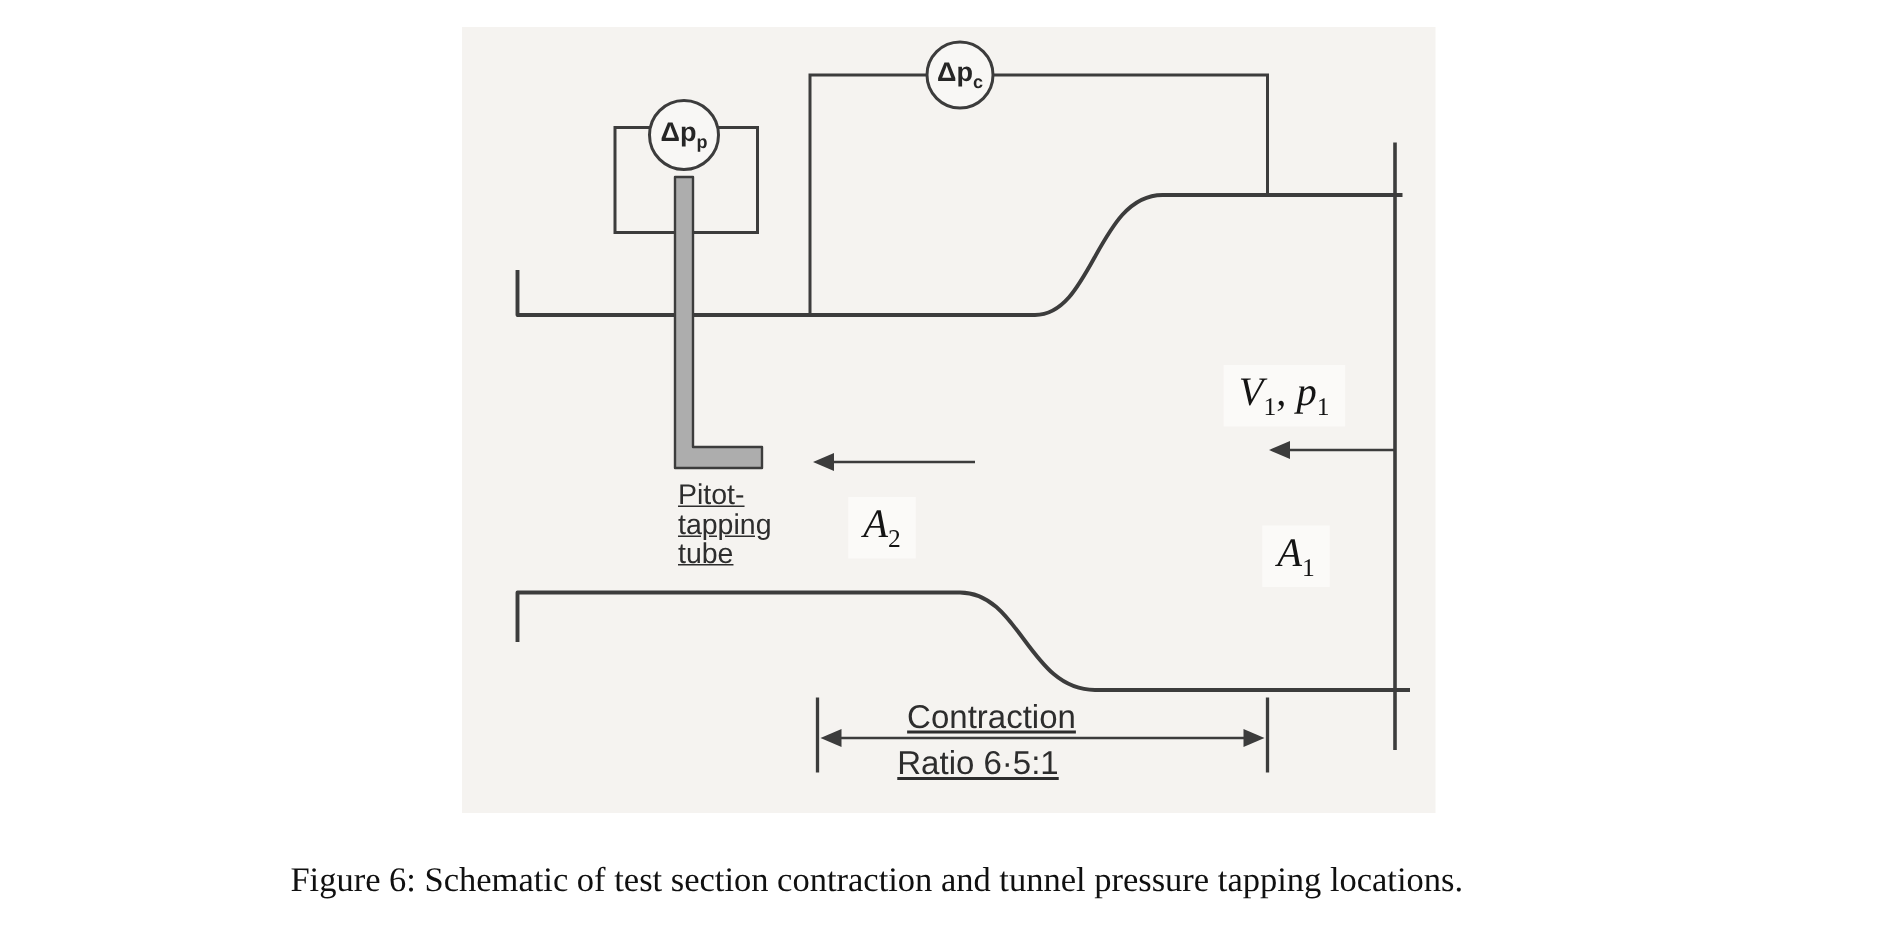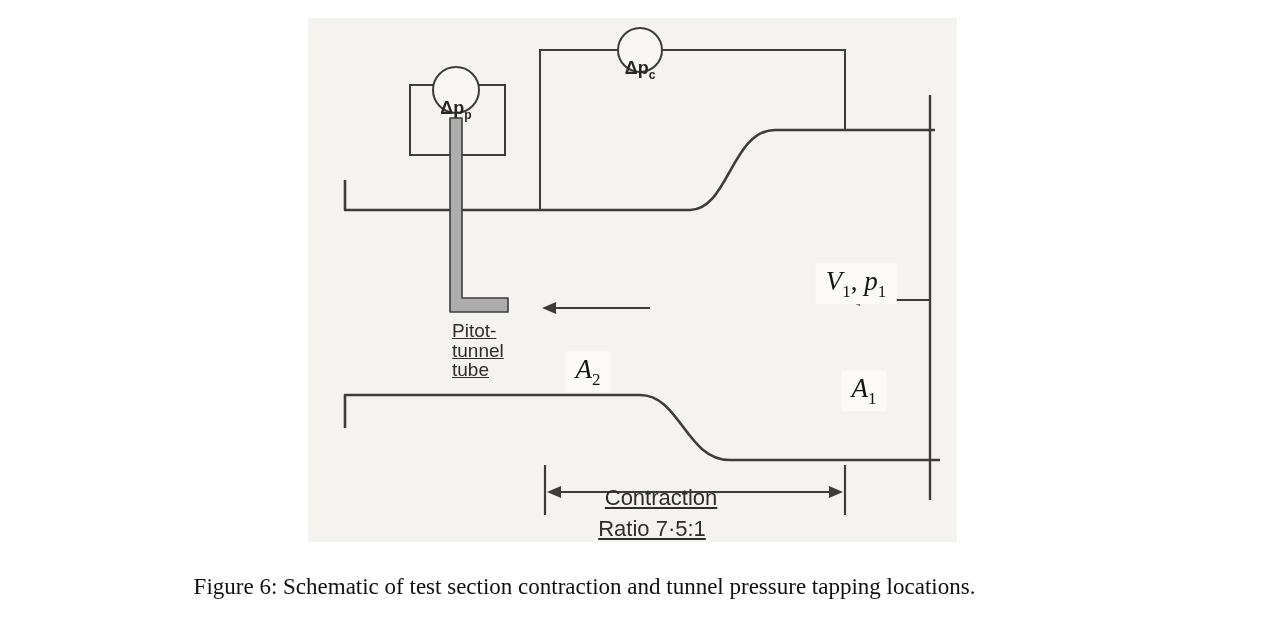--- a/index.html
+++ b/index.html
@@ -8,21 +8,20 @@
 
   .scan {
     position:absolute; left:308px; top:18px; width:649px; height:524px;
     background:#f5f3f0;
   }
   .scan svg { position:absolute; left:0; top:0; }
 
   .overlay {
     position:absolute; transform:translate(-50%,-50%);
     white-space:nowrap;
-    margin-top:20px;
   }
   .gauge-label {
     font-family:"Liberation Sans","DejaVu Sans",sans-serif;
     font-size:18px; color:#262626; font-weight:bold;
   }
   .gauge-label sub { font-size:12px; font-weight:bold; }
 
   .math {
     font-family:"Liberation Serif","DejaVu Serif",serif;
     font-size:27px; color:#141414;
@@ -107,22 +106,22 @@
   <div class="overlay math" style="left:280px; top:334px;">
     <i>A</i><sub>2</sub>
   </div>
 
   <div class="overlay math" style="left:556px; top:353px;text-align:center;">
     <i>A</i><sub>1</sub>
   </div>
 
   <div class="pitot-label sans-label">
     <div>Pitot-</div>
-    <div>tunnel</div>
+    <div>tapping</div>
     <div>tube</div>
   </div>
 
   <div class="overlay sans-label contraction-line" style="left:353px; top:460px;">Contraction</div>
-  <div class="overlay sans-label contraction-line" style="left:344px; top:491px;">Ratio 7·5:1</div>
+  <div class="overlay sans-label contraction-line" style="left:344px; top:491px;">Ratio 6·5:1</div>
 
 </div>
 
 <div class="caption">Figure 6: Schematic of test section contraction and tunnel pressure tapping locations.</div>
 
 </body></html>

